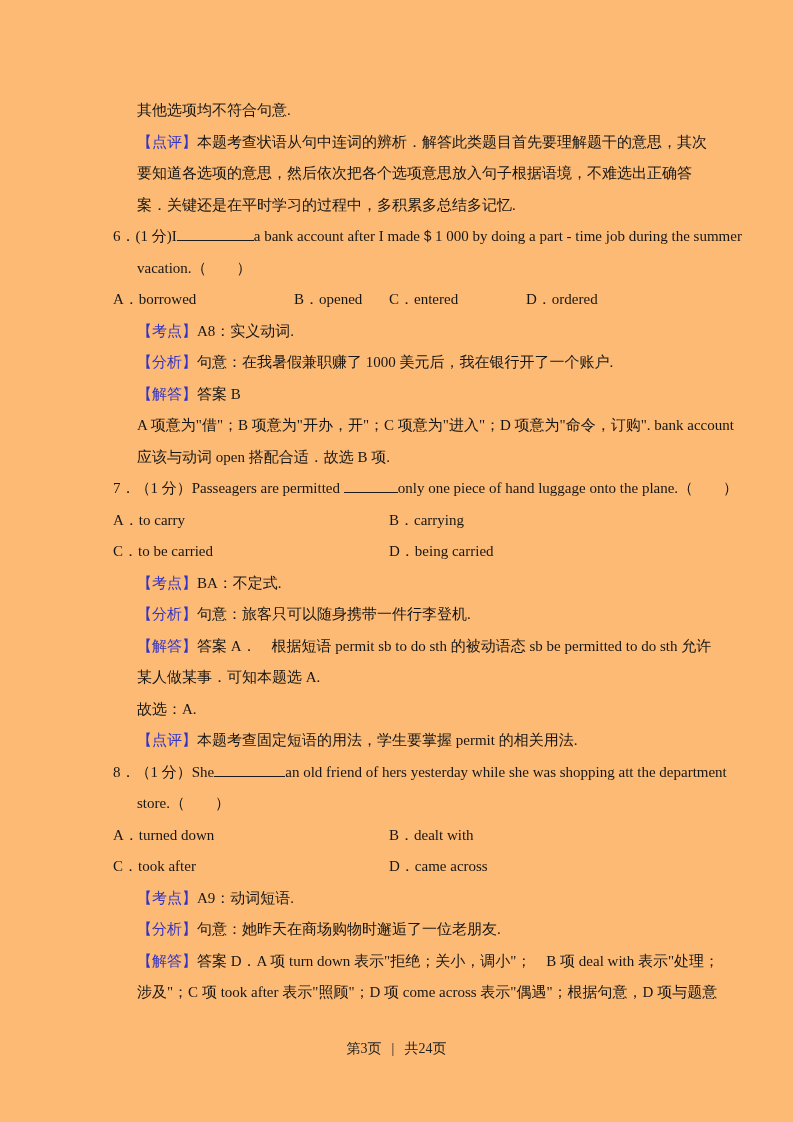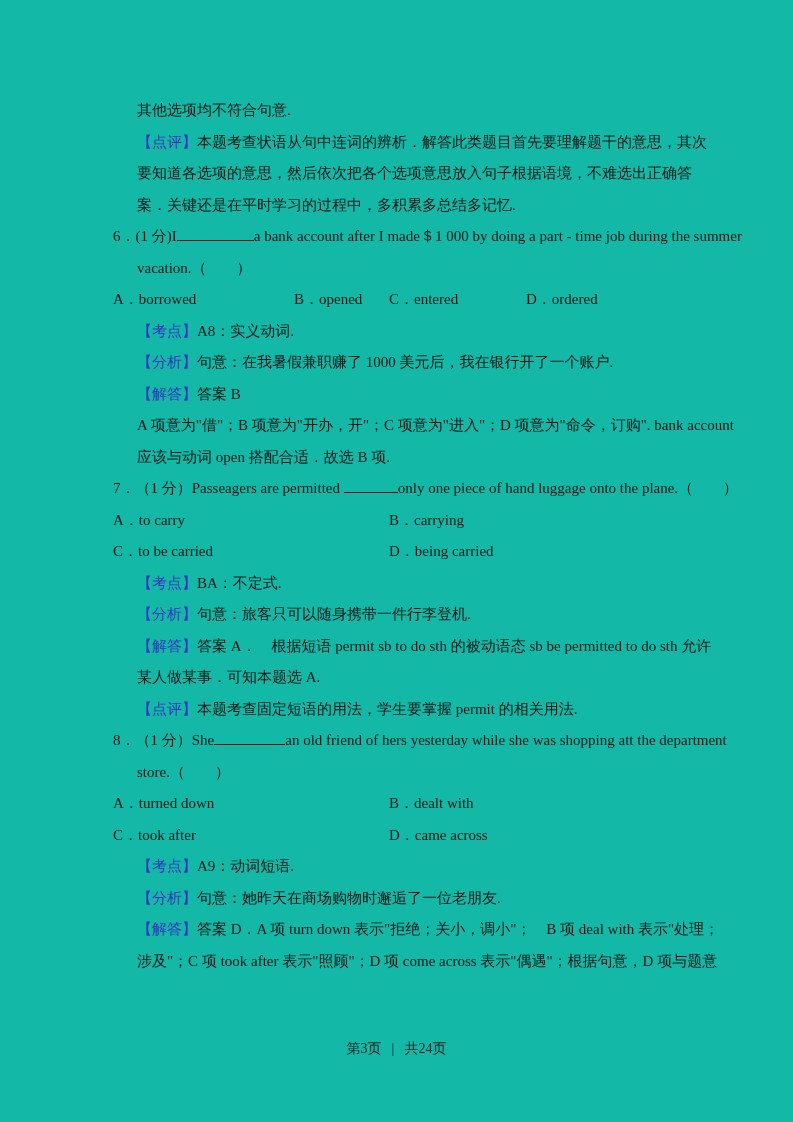--- a/index.html
+++ b/index.html
@@ -1,19 +1,19 @@
 <!DOCTYPE html>
 <html><head>
 <meta charset="utf-8">
 <style>
   html,body{margin:0;padding:0;background:#e8e8e8;}
   .page{
     position:relative;
     width:793px;height:1122px;
-    background:#14b8a6;
+    background:#fdba74;
     overflow:hidden;
     font-family:"Liberation Serif","DejaVu Serif",serif;
     color:#161616;
   }
   .content{
     position:absolute;
     left:113px;top:95px;
     width:600px;
     font-size:15px;
   }
@@ -77,20 +77,21 @@
         <span class="opt seg-plain" style="left: 276px;">B．carrying</span>
       </div>
       <div class="line body">
         <span class="opt seg-plain" style="left: 0px;">C．to be carried</span>
         <span class="opt seg-plain" style="left: 276px; text-align: right;">D．being carried</span>
       </div>
       <div class="line body"><span class="seg-label">【考点】</span><span class="seg-plain">BA：不定式.</span></div>
       <div class="line body"><span class="seg-label">【分析】</span><span class="seg-plain">句意：旅客只可以随身携带一件行李登机.</span></div>
       <div class="line body"><span class="seg-label">【解答】</span><span class="seg-plain">答案 A．　根据短语 permit sb to do sth 的被动语态 sb be permitted to do sth 允许</span></div>
       <div class="line body"><span class="seg-plain">某人做某事．可知本题选 A.</span></div>
+      <div class="line body"><span class="seg-plain">故选：A.</span></div>
       <div class="line body"><span class="seg-label">【点评】</span><span class="seg-plain">本题考查固定短语的用法，学生要掌握 permit 的相关用法.</span></div>
       <div class="line question"><span class="seg-plain">8．（1 分）She</span><span class="blank" style="width: 71px;"></span><span class="seg-plain">an old friend of hers yesterday while she was shopping att the department</span></div>
       <div class="line body"><span class="seg-plain">store.（　　）</span></div>
       <div class="line body">
         <span class="opt seg-plain" style="left: 0px;">A．turned down</span>
         <span class="opt seg-plain" style="left: 276px;">B．dealt with</span>
       </div>
       <div class="line body">
         <span class="opt seg-plain" style="left: 0px;">C．took after</span>
         <span class="opt seg-plain" style="left: 276px;">D．came across</span>

